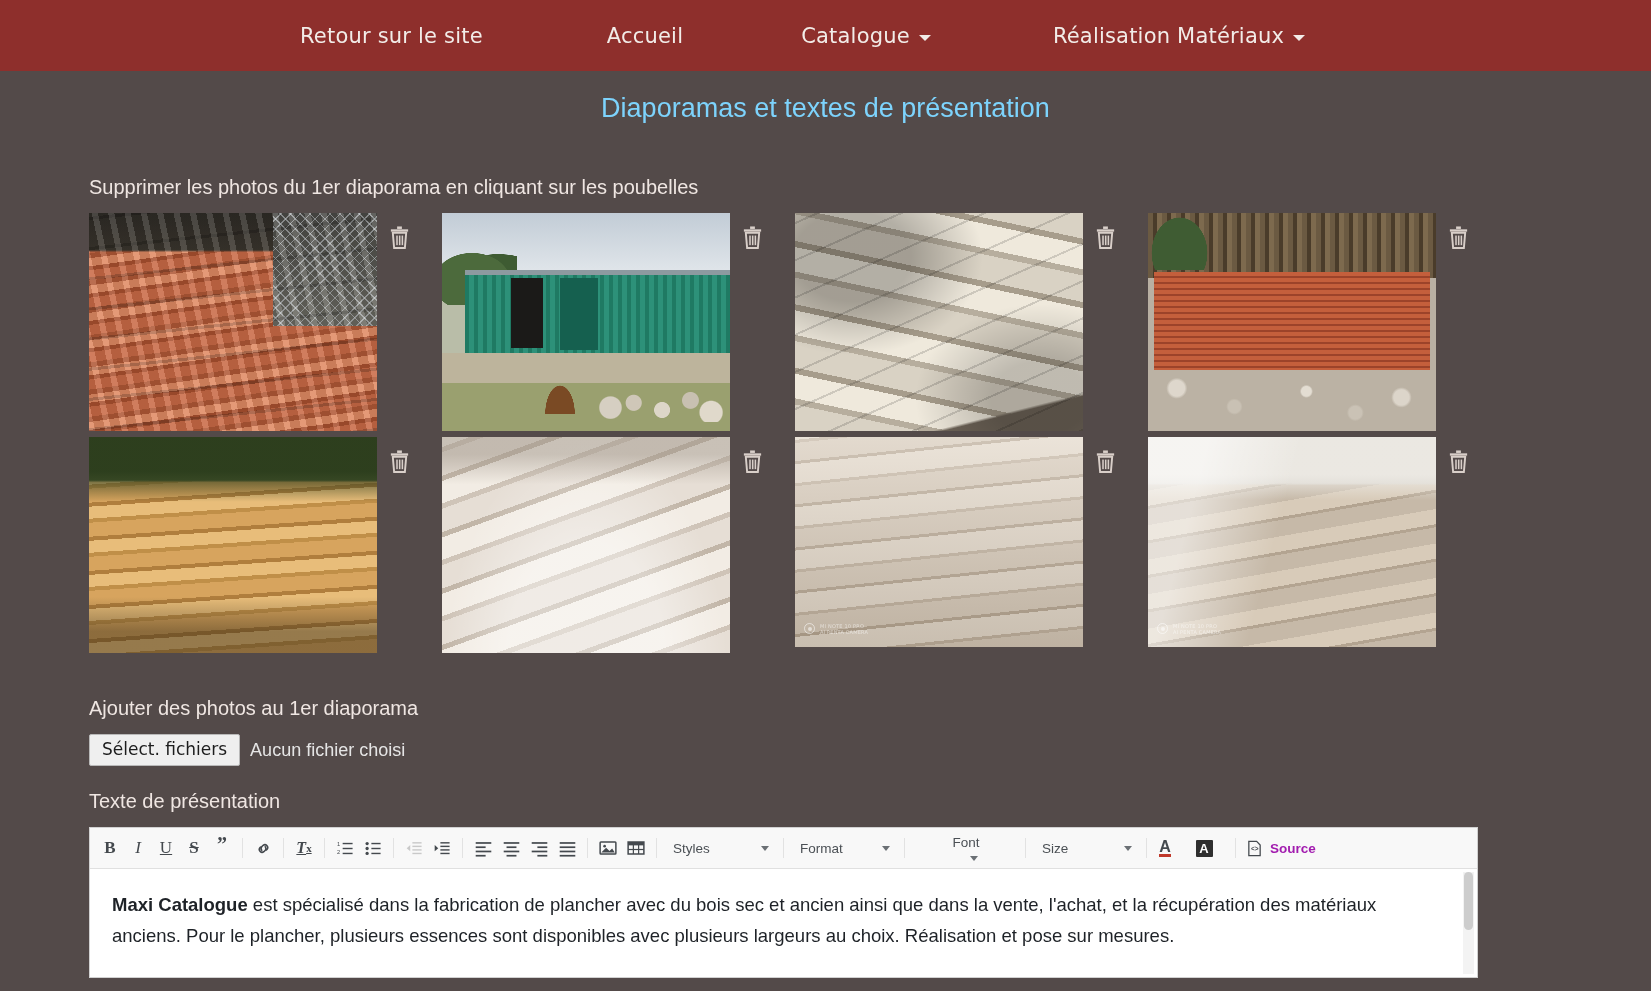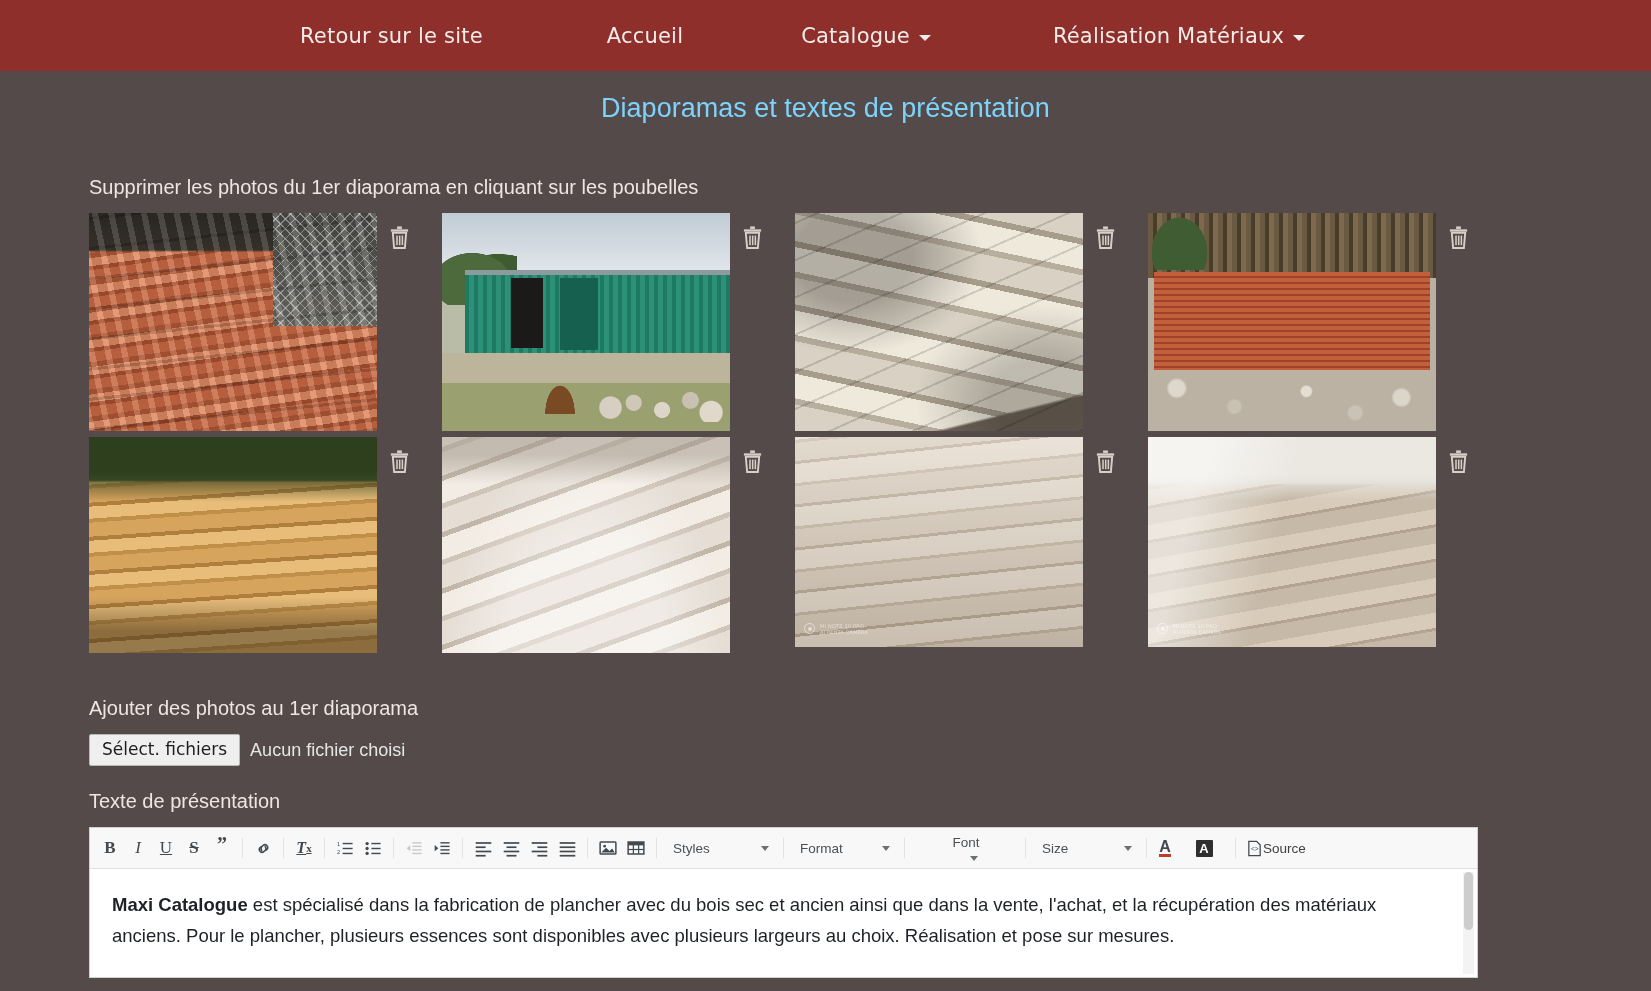--- a/index.html
+++ b/index.html
@@ -309,24 +309,24 @@
     border-left:4px solid transparent;
     border-right:4px solid transparent;
     border-top:5px solid #6b7075;
     margin-left: 16px;
   }
   .tb-combo.w-styles { width: 110px; }
   .tb-combo.w-format { width: 104px; }
   .tb-combo.w-font   { width: 104px; flex-direction: column; }
   .tb-combo.w-size   { width: 104px; }
   .tb-src {
-    display:flex;align-items:center;gap:0;
-    color:#404040; font-size:13.5px; cursor:pointer;
+    display:flex;align-items:center;gap:7px;
+    color:#a21caf; font-size:13.5px; cursor:pointer;
     font-family:"Liberation Sans", sans-serif;
-    padding: 0 6px; height:26px;
+    padding: 0 6px; height:26px;font-weight:bold;
   }
   .ed-body {
     position:relative;
     padding: 20px 28px 10px 22px;
     height: 108px;
     overflow:hidden;
     background:#fff;
   }
   .ed-body p {
     margin:0;

